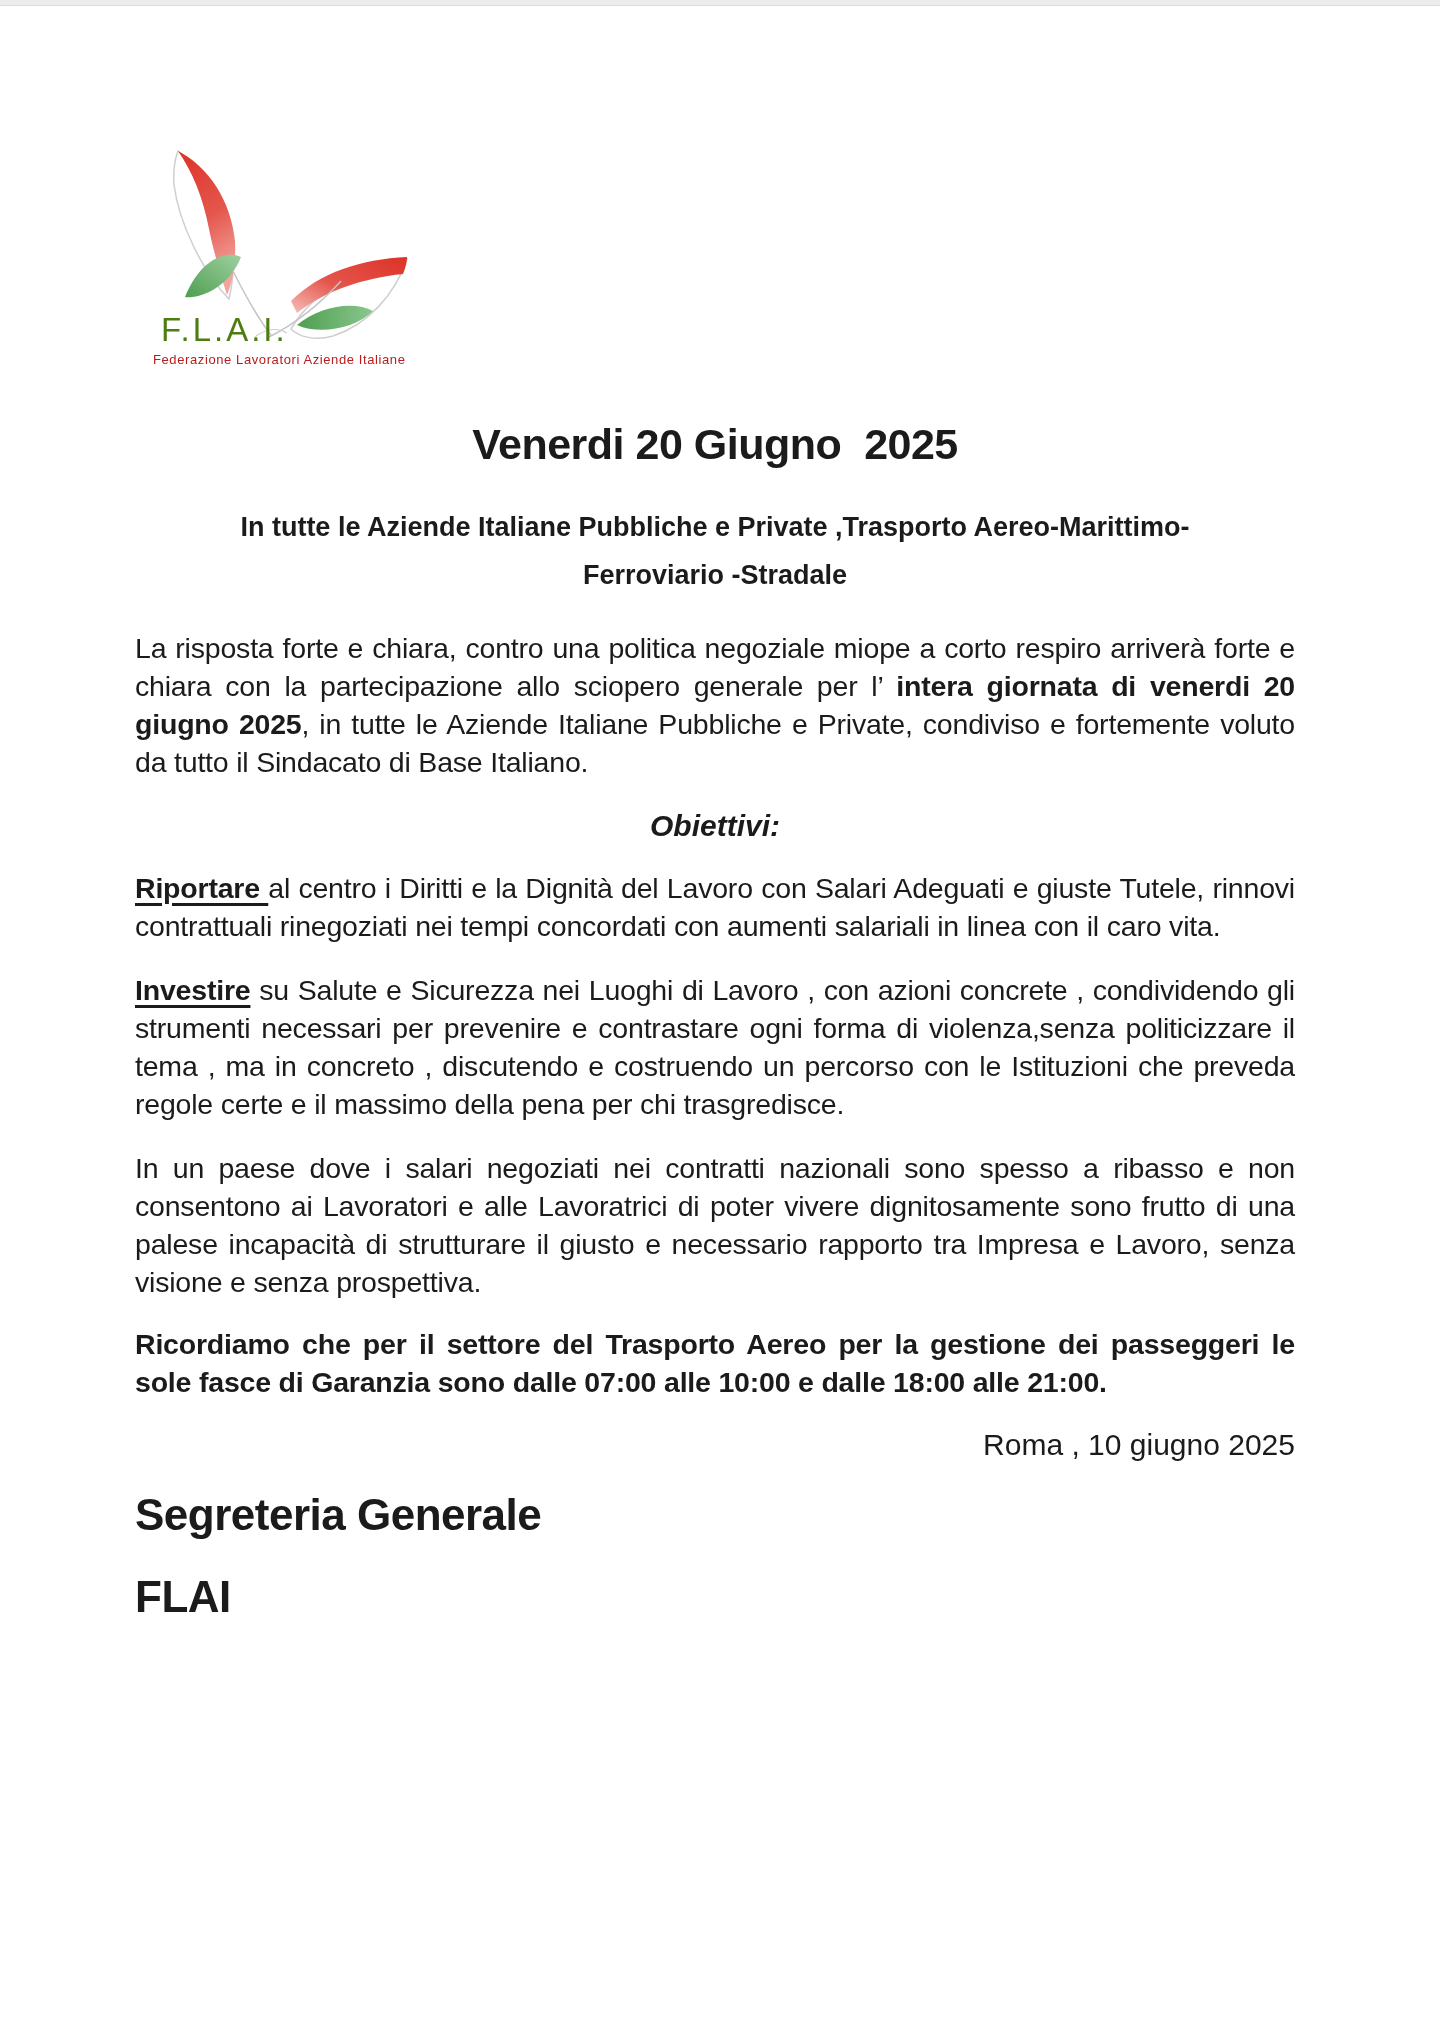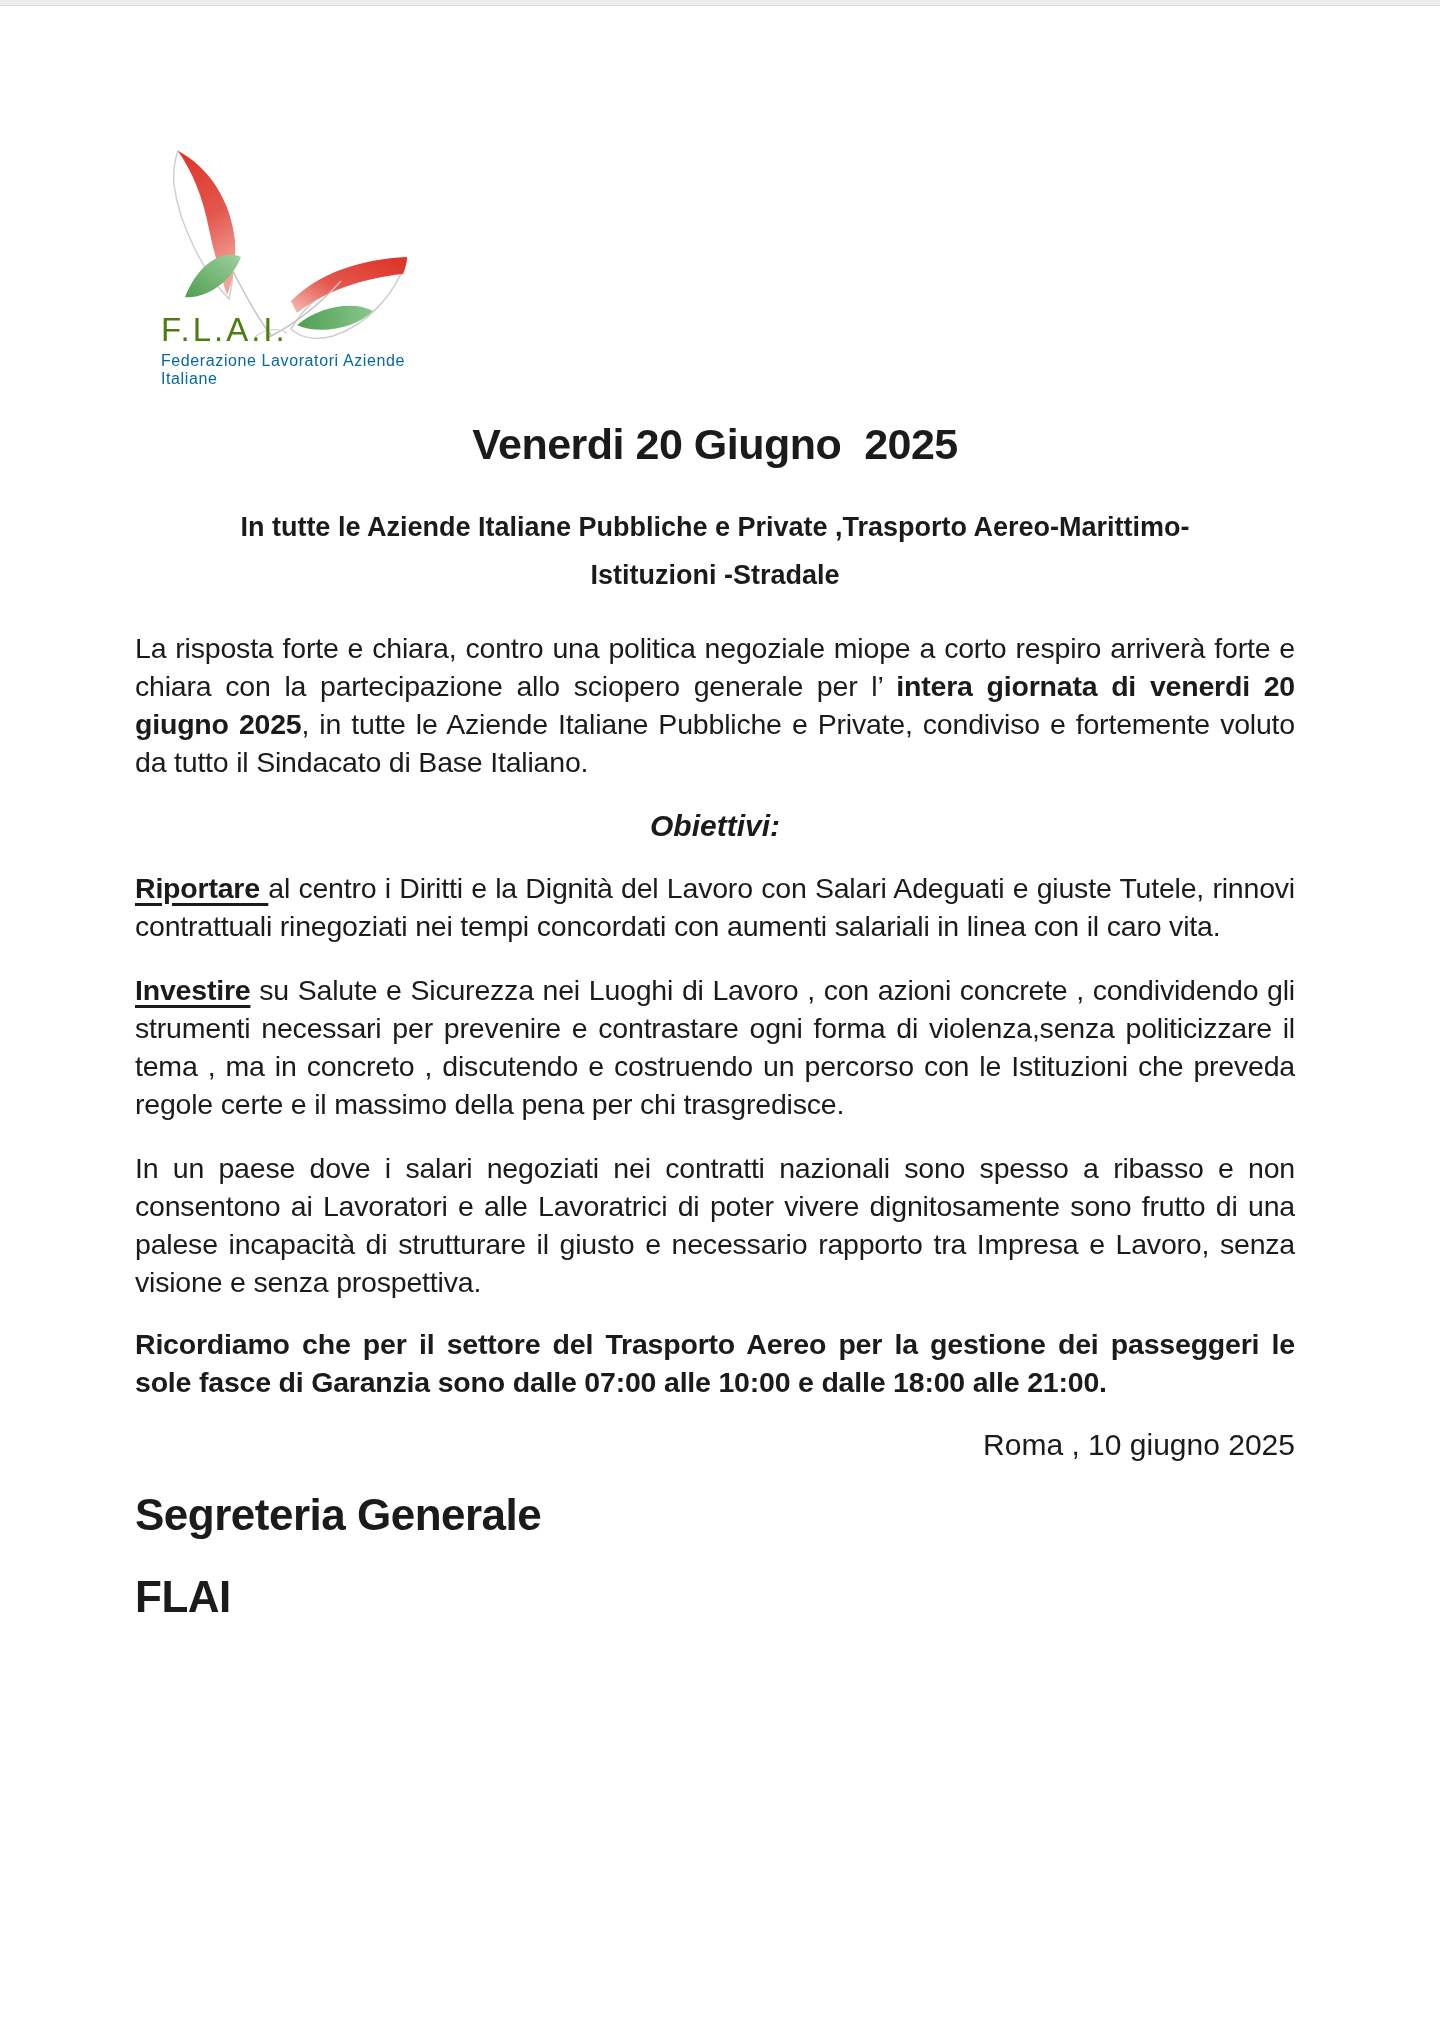--- a/index.html
+++ b/index.html
@@ -15,22 +15,22 @@
   .page { padding:0 145px 0 135px; }
 
   
   .logo { position:relative; width:345px; height:252px; margin:115px 0 0 -30px; }
   .logo svg { position:absolute; left:0; top:0; }
   .logo-acronym {
     position:absolute; left:56px; top:190px;
     font-size:33px; letter-spacing:3px; color:#4d7c0f; font-weight:400;
   }
   .logo-subtitle {
-    position:absolute; left:56px; top:231px;
-    font-size:16px; letter-spacing:.6px; color:#0369a1;
+    position:absolute; left:48px; top:231px;
+    font-size:13px; letter-spacing:.6px; color:#b91c1c;
   }
 
   
   .title {
     margin-top:56px; text-align:center;
     font-size:50px; line-height:58px; font-weight:700; letter-spacing:-1px;
   }
   .h2 {
     text-align:center; font-size:43px; line-height:50px; font-weight:700; letter-spacing:-.5px;
   }
@@ -109,21 +109,21 @@
       <path d="M128,150 C142,178 152,196 166,214" stroke="#c4c4c4" stroke-width="1.5" fill="none"></path>
       <path d="M236,160 C214,184 192,202 164,216" stroke="#c4c4c4" stroke-width="1.5" fill="none"></path>
       <path d="M150,216 C160,208 172,206 182,212" stroke="#cccccc" stroke-width="1.2" fill="none"></path>
     </svg>
     <div class="logo-acronym">F.L.A.I.</div>
     <div class="logo-subtitle">Federazione Lavoratori Aziende Italiane</div>
   </div>
 
   <div class="h2 date-heading">Venerdi 20 Giugno&nbsp; 2025</div>
   <div class="scope scope-1">In tutte le Aziende Italiane Pubbliche e Private ,Trasporto Aereo-Marittimo-</div>
-  <div class="scope scope-2">Istituzioni -Stradale</div>
+  <div class="scope scope-2">Ferroviario -Stradale</div>
 
   <p class="body p-intro"><span>La risposta forte e chiara, contro una politica negoziale miope a corto respiro arriverà forte e chiara con la partecipazione allo sciopero generale per l’ </span><span class="b">intera giornata di venerdi 20 giugno 2025</span><span>, in tutte le Aziende Italiane Pubbliche e Private, condiviso e fortemente voluto da tutto il Sindacato di Base Italiano.</span></p>
   <div class="objectives">Obiettivi:</div>
   <p class="body p-riportare"><span class="b u">Riportare&nbsp;</span><span>al centro i Diritti e la Dignità del Lavoro con Salari Adeguati e giuste Tutele, rinnovi contrattuali rinegoziati nei tempi concordati con aumenti salariali in linea con il caro vita.</span></p>
   <p class="body p-investire"><span class="b u">Investire</span><span> su Salute e Sicurezza nei Luoghi di Lavoro , con azioni concrete , condividendo gli strumenti necessari per prevenire e contrastare ogni forma di violenza,senza politicizzare il tema , ma in concreto , discutendo e costruendo un percorso con le Istituzioni che preveda regole certe e il massimo della pena per chi trasgredisce.</span></p>
   <p class="body p-paese"><span>In un paese dove i salari negoziati nei contratti nazionali sono spesso a ribasso e non consentono ai Lavoratori e alle Lavoratrici di poter vivere dignitosamente sono frutto di una palese incapacità di strutturare il giusto e necessario rapporto tra Impresa e Lavoro, senza visione e senza prospettiva.</span></p>
   <p class="body p-ricordiamo"><span class="b">Ricordiamo che per il settore del Trasporto Aereo per la gestione dei passeggeri le sole fasce di Garanzia sono dalle 07:00 alle 10:00 e dalle 18:00 alle 21:00.</span></p>
 
   <div class="dateline">Roma , 10 giugno 2025</div>
   <div class="sig sig-role">Segreteria Generale</div>

